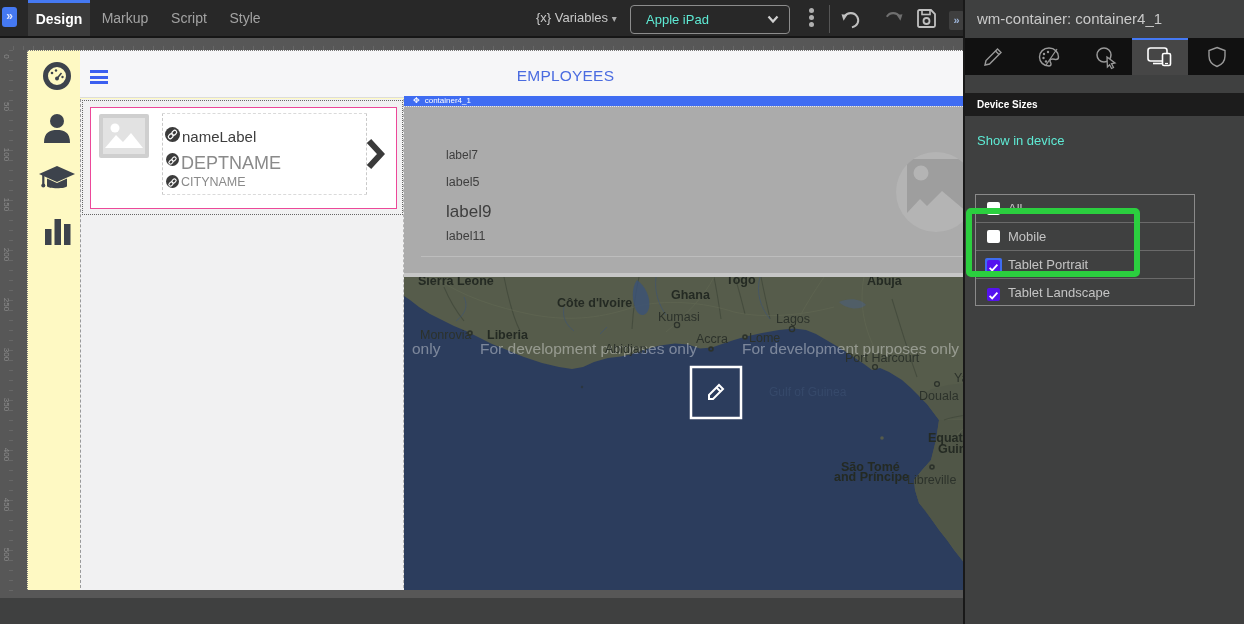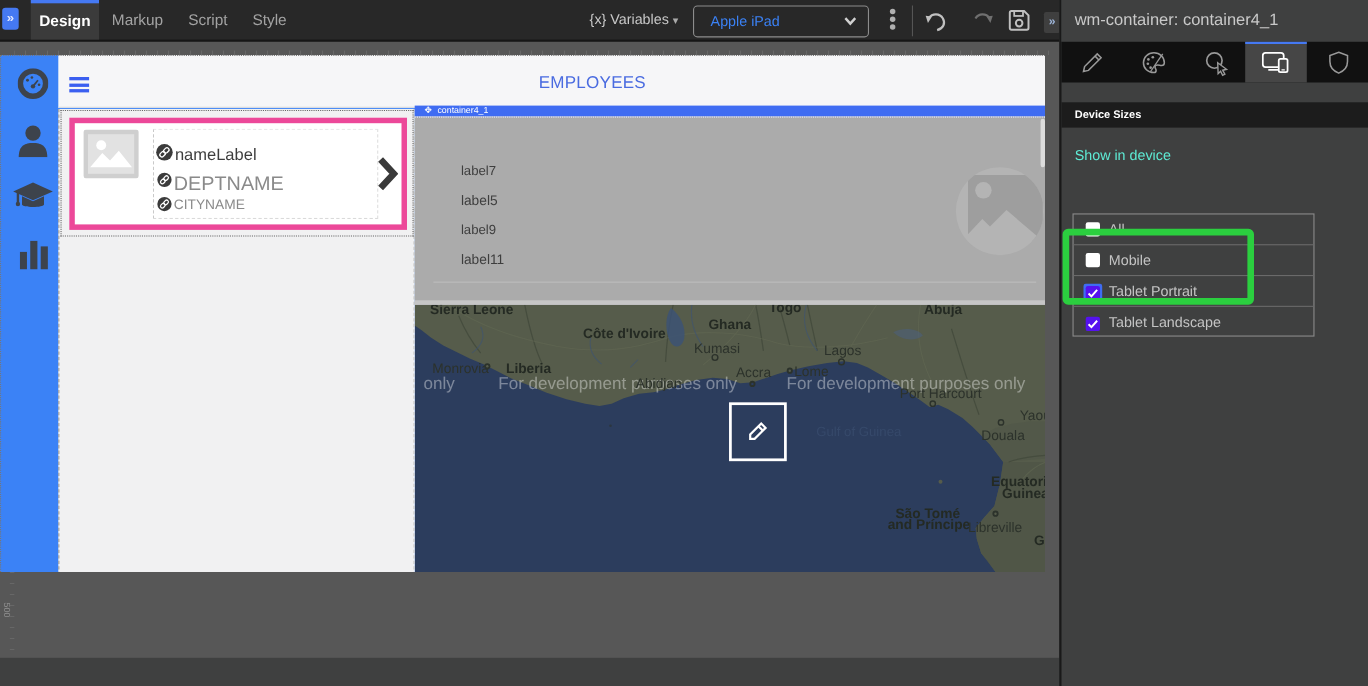--- a/index.html
+++ b/index.html
@@ -10,41 +10,41 @@
   
   #topbar{position:absolute;left:0;top:0;width:1244px;height:38px;background:#282828;
           border-bottom:2px solid #161616;}
   #btnLeft{position:absolute;left:2px;top:7px;width:15px;height:20px;background:#4579f3;
            border-radius:3px;color:#dfe6ff;font-size:12px;font-weight:bold;text-align:center;line-height:19px;}
   .tab{position:absolute;top:0;height:36px;line-height:36px;font-size:14px;color:#a3a3a3;text-align:center;}
   #tabDesign{left:28px;width:62px;background:#3b3b3b;color:#fff;font-weight:bold;
              border-top:3px solid #4579f3;line-height:32px;}
   
   #canvas{position:absolute;left:0;top:38px;width:963px;height:560px;background:#575757;overflow:hidden;}
-  #page{position:absolute;left:0;top:12px;width:950px;height:470px;background:#3b82f6;overflow:hidden;}
+  #page{position:absolute;left:27px;top:12px;width:950px;height:540px;background:#fef9c3;overflow:hidden;}
   .rulnum{position:absolute;left:-2px;color:#8d8d8d;font-size:8px;transform:rotate(90deg);transform-origin:center;width:16px;text-align:center;}
   
   #rpanel{position:absolute;left:963px;top:0;width:281px;height:624px;background:#3f4040;border-left:2px solid #191919;}
   
   #crumbs{position:absolute;left:0;top:598px;width:963px;height:26px;background:#2b2b2b;
           color:#cfcfcf;font-size:12px;line-height:26px;border-top:1px solid #6d6d6d;}
   .sep{color:#9a9a9a;font-size:13px;padding:0 12px;font-weight:bold;}
 </style>
 </head>
 <body>
 <div id="app">
 
   <div id="topbar">
     <div id="btnLeft">»</div>
     <div class="tab" id="tabDesign">Design</div>
     <div class="tab" style="left:96px;width:58px;">Markup</div>
     <div class="tab" style="left:164px;width:50px;">Script</div>
     <div class="tab" style="left:222px;width:46px;">Style</div>
     <div class="abs" id="variables" style="left:536px;top:0;height:36px;line-height:36px;color:#c8c8c8;font-size:13px;">{x} Variables <span style="font-size:10px;color:#aaa;">▾</span></div>
-    <div class="abs" id="ipadSel" style="left:630px;top:5px;width:160px;height:29px;border:1px solid #8c8c8c;border-radius:4px;color:#3b82f6;font-size:13px;line-height:27px;">
+    <div class="abs" id="ipadSel" style="left:630px;top:5px;width:160px;height:29px;border:1px solid #8c8c8c;border-radius:4px;color:#5eead4;font-size:13px;line-height:27px;">
       <span style="padding-left:15px;">Apple iPad</span>
       <svg class="abs" style="right:10px;top:9px;" width="12" height="9" viewBox="0 0 12 9">
           <path d="M1.5 1.5 L6 6.5 L10.5 1.5" stroke="#d0d0d0" stroke-width="2.2" fill="none"></path>
         </svg>
     </div>
     <div class="abs" style="left:809px;top:8px;width:5px;">
       <div style="width:5px;height:5px;border-radius:50%;background:#b0b0b0;margin-bottom:2px;"></div>
       <div style="width:5px;height:5px;border-radius:50%;background:#b0b0b0;margin-bottom:2px;"></div>
       <div style="width:5px;height:5px;border-radius:50%;background:#b0b0b0;"></div>
     </div>
@@ -115,21 +115,21 @@
           <div style="height:3px;background:#3b5ff0;margin-bottom:2.5px;"></div>
           <div style="height:3px;background:#3b5ff0;"></div>
         </div>
         <div class="abs" style="left:0;top:2px;width:100%;height:48px;line-height:48px;text-align:center;color:#4a6be0;font-size:15.5px;letter-spacing:0.2px;">EMPLOYEES</div>
       </div>
 
       <div class="abs" style="left:53px;top:49px;width:324px;height:499px;background:#f1f1f2;border-left:1px dashed #9a9a9a;border-right:1px dashed #b5b5b5;">
 
         <div class="abs" style="left:1px;top:1px;width:321px;height:115px;border:1px dotted #666;"></div>
 
-        <div class="abs" style="left:9px;top:8px;width:307px;height:102px;background:#fff;border:5px solid #ec4899;">
+        <div class="abs" style="left:9px;top:8px;width:307px;height:102px;background:#fff;border:1px solid #ec4899;">
 
           <div class="abs" style="left:8px;top:6px;width:50px;height:44px;background:#cfcfcf;border-radius:2px;">
             <div class="abs" style="left:4px;top:4px;right:4px;bottom:4px;background:#e2e2e2;">
               <svg width="42" height="36" viewBox="0 0 42 36">
                 <circle cx="12" cy="10" r="4.5" fill="#fff"></circle>
                 <polygon points="2,30 13,17 20,24 28,15 40,30 2,30" fill="#fff"></polygon>
               </svg>
             </div>
           </div>
 
@@ -171,21 +171,21 @@
 
       <div class="abs" style="left:377px;top:49px;width:573px;height:499px;background:#fff;">
 
         <div class="abs" style="left:0;top:-3px;width:573px;height:10px;background:#3f6cf2;color:#fff;font-size:8px;line-height:10px;">
           <span style="padding-left:9px;">✥</span><span style="padding-left:5px;">container4_1</span>
         </div>
 
         <div class="abs" style="left:0;top:7px;width:573px;height:171px;background:#ababab;overflow:hidden;border-top:1px dotted #dfe4f5;">
           <div class="abs" style="left:42px;top:41px;font-size:12px;color:#3e3e3e;">label7</div>
           <div class="abs" style="left:42px;top:68px;font-size:12.5px;color:#3e3e3e;">label5</div>
-          <div class="abs" style="left:42px;top:95px;font-size:12px;color:#3e3e3e;">label9</div>
+          <div class="abs" style="left:42px;top:95px;font-size:17px;color:#3e3e3e;">label9</div>
           <div class="abs" style="left:42px;top:122px;font-size:12.5px;color:#3e3e3e;">label11</div>
           <div class="abs" style="left:17px;top:149px;width:548px;height:1px;background:#bdbdbd;"></div>
 
           <svg class="abs" style="left:491px;top:44px;" width="82" height="82" viewBox="0 0 82 82">
             <circle cx="41" cy="41" r="40" fill="#b4b4b4"></circle>
             <g clip-path="url(#bigc)">
               <clipPath id="bigc">
                   <circle cx="41" cy="41" r="40"></circle>
                 </clipPath>
               <rect x="12" y="8" width="68" height="60" rx="4" fill="#9e9e9e"></rect>

